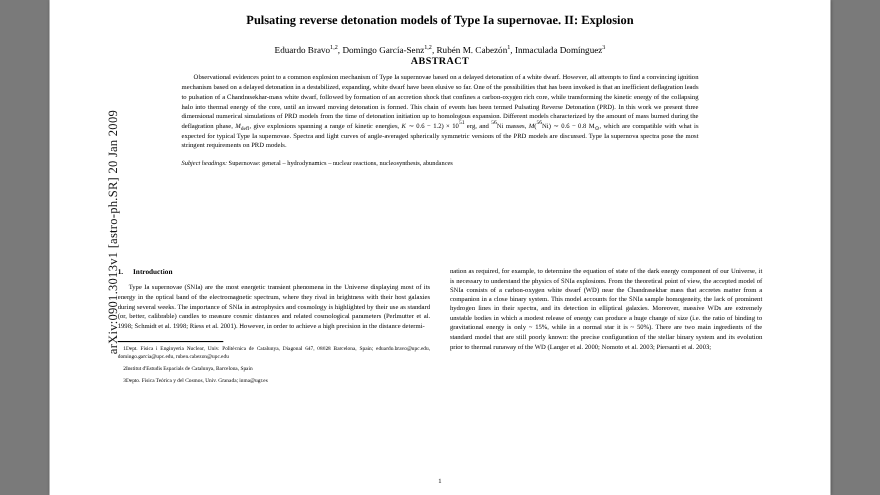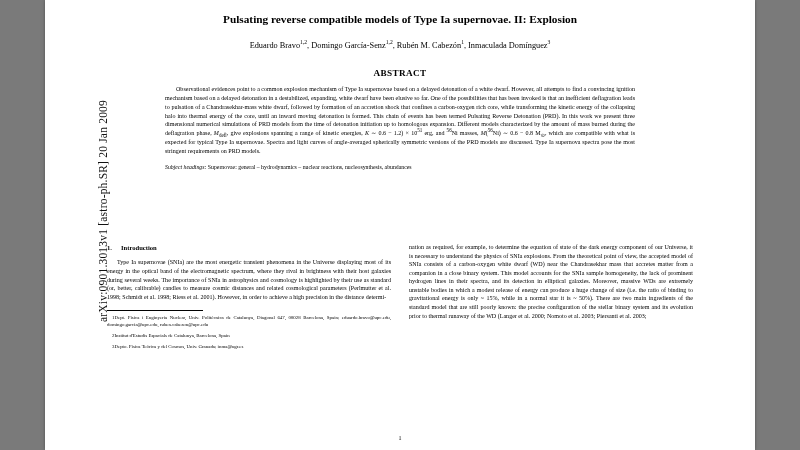--- a/index.html
+++ b/index.html
@@ -56,21 +56,20 @@
     text-align: center;
     font-size: 8.3px;
     margin-top: 14px;
     color: #000;
   }
   .authors sup { font-size: 5.6px; }
   .abstract-head {
     text-align: center;
     font-size: 9.2px;
     font-weight: bold;
-    margin-top: 18px;
     letter-spacing: 0.4px;
   }
   .abstract-body {
     margin: 7px auto 0 auto;
     width: 470px;
     font-size: 6.05px;
     line-height: 1.45;
     text-align: justify;
     text-indent: 11px;
     color: #000;
@@ -130,21 +129,21 @@
 </style>
 </head>
 <body>
 
 <div class="page">
 
   <div class="arxiv-stamp">arXiv:0901.3013v1  [astro-ph.SR]  20 Jan 2009</div>
 
   <div class="content">
 
-    <div class="title">Pulsating reverse compatible models of Type Ia supernovae. II: Explosion</div>
+    <div class="title">Pulsating reverse detonation models of Type Ia supernovae. II: Explosion</div>
 
     <div class="authors">
       Eduardo Bravo<sup>1,2</sup>, Domingo García-Senz<sup>1,2</sup>, Rubén M. Cabezón<sup>1</sup>, Inmaculada Domínguez<sup>3</sup>
     </div>
 
     <div class="abstract-head">ABSTRACT</div>
 
     <div class="abstract-body">
       Observational evidences point to a common explosion mechanism of Type Ia supernovae based on a delayed detonation of a white dwarf. However, all attempts to find a convincing ignition mechanism based on a delayed detonation in a destabilized, expanding, white dwarf have been elusive so far. One of the possibilities that has been invoked is that an inefficient deflagration leads to pulsation of a Chandrasekhar-mass white dwarf, followed by formation of an accretion shock that confines a carbon-oxygen rich core, while transforming the kinetic energy of the collapsing halo into thermal energy of the core, until an inward moving detonation is formed. This chain of events has been termed Pulsating Reverse Detonation (PRD). In this work we present three dimensional numerical simulations of PRD models from the time of detonation initiation up to homologous expansion. Different models characterized by the amount of mass burned during the deflagration phase, <i>M</i><sub>defl</sub>, give explosions spanning a range of kinetic energies, <i>K</i> ∼ 0.6 − 1.2) × 10<sup>51</sup> erg, and <sup>56</sup>Ni masses, <i>M</i>(<sup>56</sup>Ni) ∼ 0.6 − 0.8 M<sub>⊙</sub>, which are compatible with what is expected for typical Type Ia supernovae. Spectra and light curves of angle-averaged spherically symmetric versions of the PRD models are discussed. Type Ia supernova spectra pose the most stringent requirements on PRD models.
     </div>

